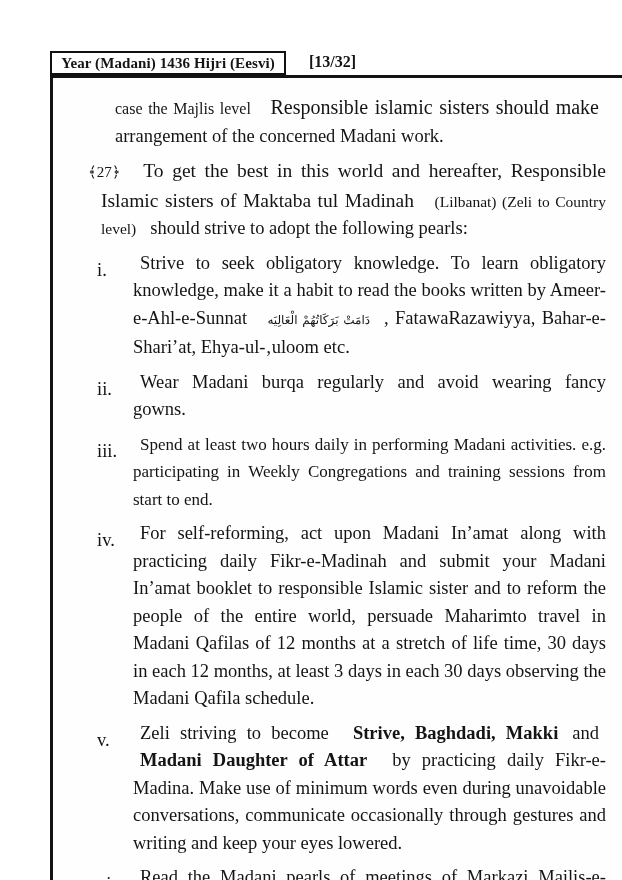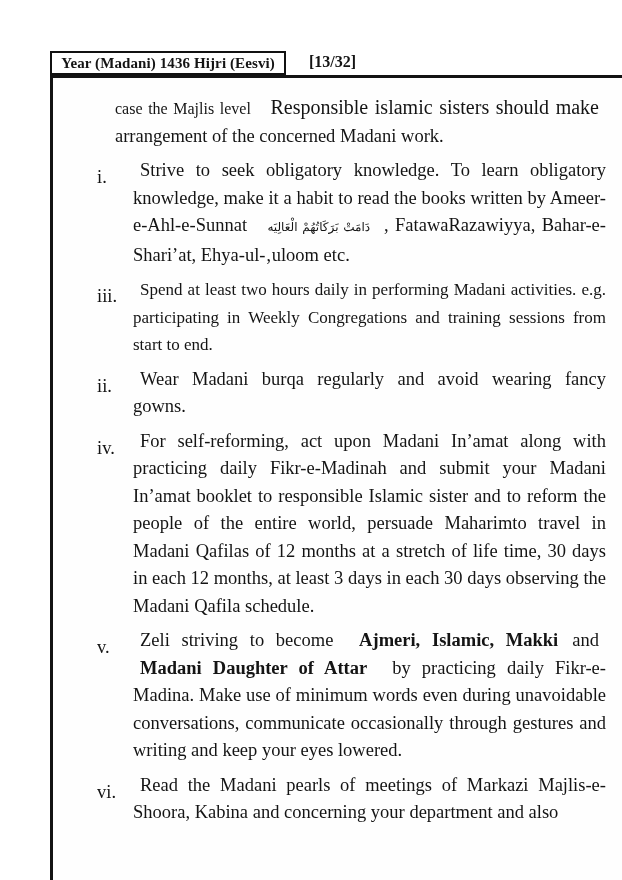--- a/index.html
+++ b/index.html
@@ -69,39 +69,40 @@
 
   <div class="header-box">
     <span>Year (Madani) 1436 Hijri (Eesvi)</span>
   </div>
   <div class="page-num">[13/32]</div>
 
   <div class="content-box">
 
     <p class="txt intro"><span class="sm">case the Majlis level </span><span class="lg">Responsible islamic sisters should make </span><span class="md">arrangement of the concerned Madani work.</span></p>
 
+    <p class="txt item27"><span class="marker">﴾27﴿</span><span class="seg1"> To get the best in this world and hereafter, Responsible Islamic sisters of Maktaba tul Madinah </span><span class="seg2">(Lilbanat) (Zeli to Country level)</span><span class="seg3">should strive to adopt the following pearls:</span></p>
 
     <div class="txt pearl">
       <span class="num">i.</span><span>Strive to seek obligatory knowledge. To learn obligatory knowledge, make it a habit to read the books written by Ameer-e-Ahl-e-Sunnat </span><span class="arabic">دَامَتْ بَرَكَاتُهُمْ الْعَالِيَه</span><span>,  FatawaRazawiyya, Bahar-e-Shari’at, Ehya-ul-‚uloom etc.</span>
+    </div>
+
+    <div class="txt pearl">
+      <span class="num">ii.</span><span>Wear Madani burqa regularly and avoid wearing fancy gowns.</span>
     </div>
 
     <div class="txt pearl small-text">
       <span class="num">iii.</span><span>Spend at least two hours daily in performing Madani activities. e.g. participating in Weekly Congregations and training sessions from start to end.</span>
     </div>
 
     <div class="txt pearl">
-      <span class="num">ii.</span><span>Wear Madani burqa regularly and avoid wearing fancy gowns.</span>
-    </div>
-
-    <div class="txt pearl">
       <span class="num">iv.</span><span>For self-reforming, act upon Madani In’amat along with practicing daily Fikr-e-Madinah and submit your Madani In’amat booklet to responsible Islamic sister and to reform the people of the entire world, persuade Maharimto travel in Madani Qafilas of 12 months at a stretch of life time, 30 days in each 12 months, at least 3 days in each 30 days observing the Madani Qafila schedule.</span>
     </div>
 
     <div class="txt pearl">
-      <span class="num">v.</span><span>Zeli striving to become </span><b>Ajmeri, Islamic, Makki</b><span>and </span><b>Madani Daughter of Attar</b><span> by practicing daily Fikr-e-Madina. Make use of minimum words even during unavoidable conversations, communicate occasionally through gestures and writing and keep your eyes lowered.</span>
+      <span class="num">v.</span><span>Zeli striving to become </span><b>Strive, Baghdadi, Makki</b><span>and </span><b>Madani Daughter of Attar</b><span> by practicing daily Fikr-e-Madina. Make use of minimum words even during unavoidable conversations, communicate occasionally through gestures and writing and keep your eyes lowered.</span>
     </div>
 
     <div class="txt pearl">
       <span class="num">vi.</span><span>Read the Madani pearls of meetings of Markazi Majlis-e-Shoora, Kabina and concerning your department and also</span>
     </div>
 
   </div>
 </div>
 
 </body></html>

